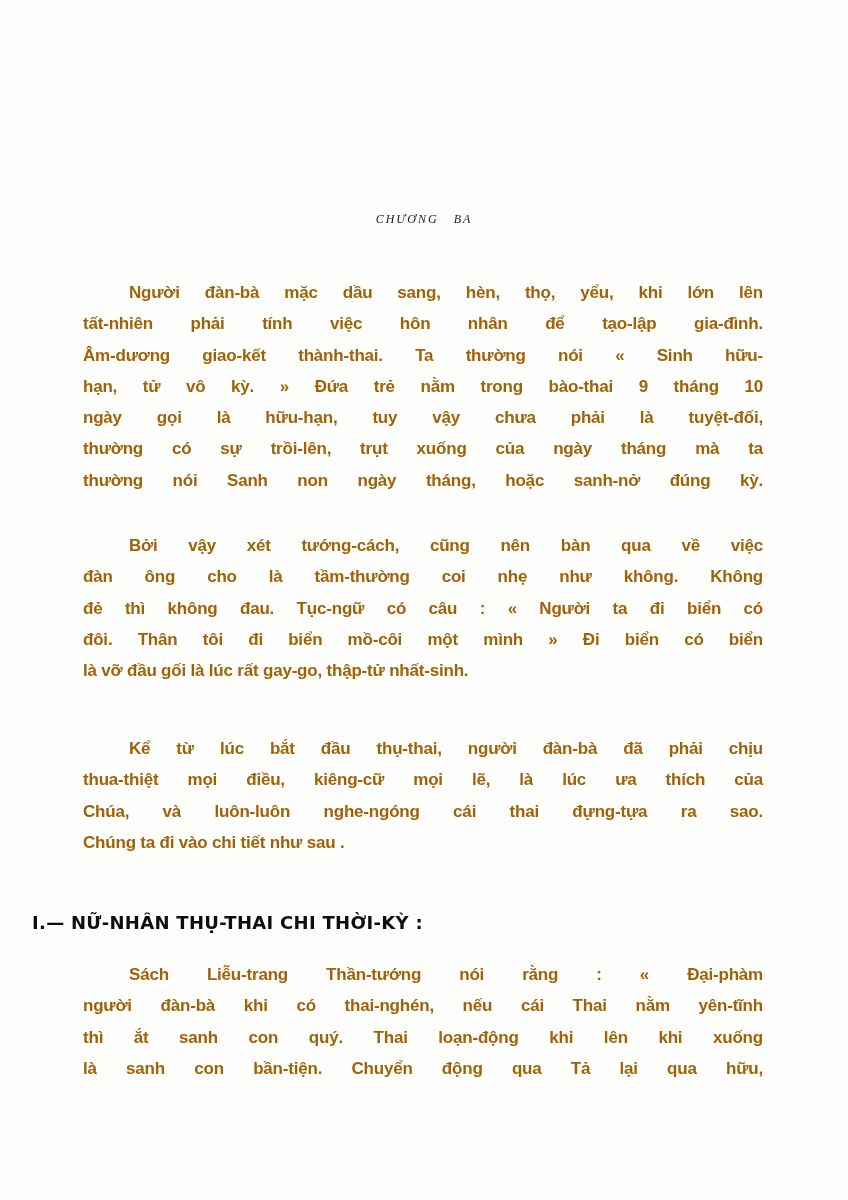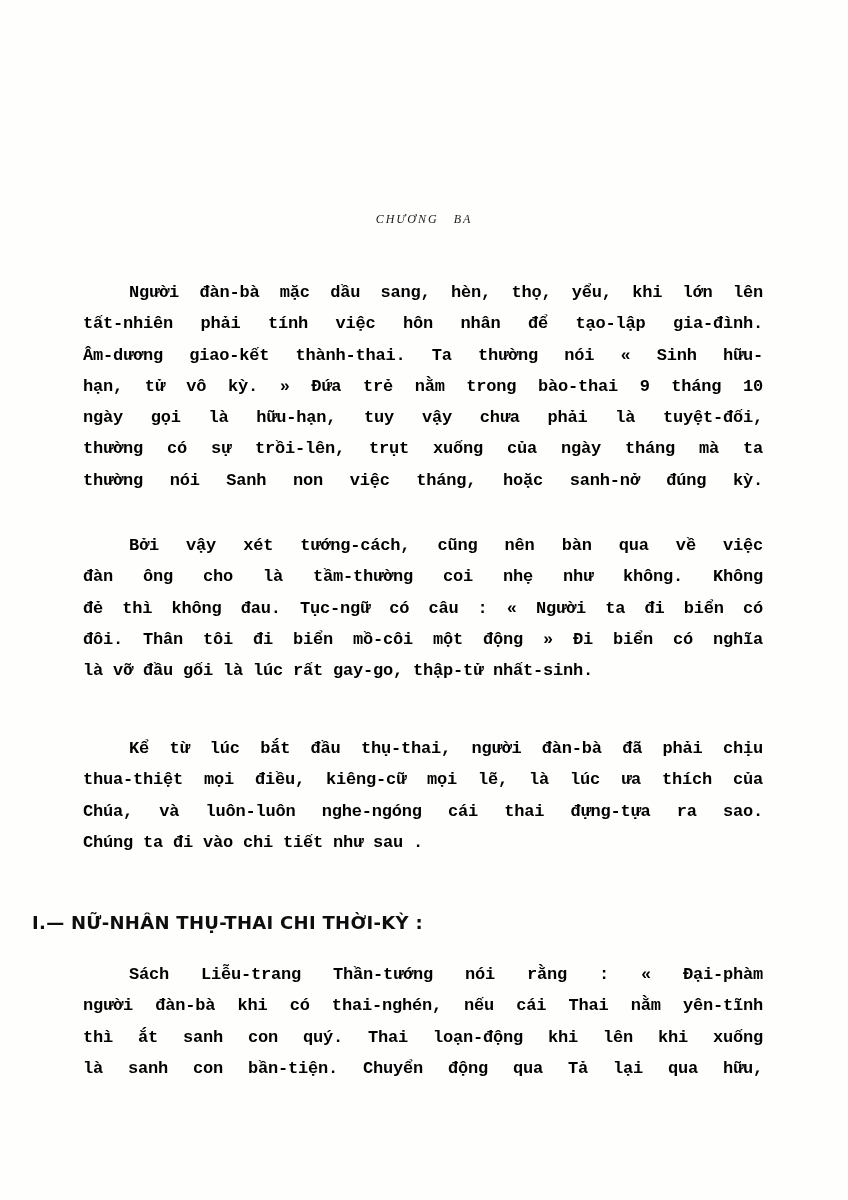--- a/index.html
+++ b/index.html
@@ -9,22 +9,22 @@
   }
   .page { position: absolute; left: 0; top: 0; width: 848px; height: 1200px; background: #fefefd; }
   .chapter-title {
     position: absolute; top: 212px; left: 0; width: 848px; text-align: center;
     font-family: "Liberation Serif", serif; font-style: italic; font-size: 12px; letter-spacing: 2px;
     word-spacing: 10px; color: #1a1a1a;
   }
   .para { position: absolute; left: 83px; width: 680px; }
   .line {
     height: 31.3px; line-height: 31.3px; font-size: 17px; font-weight: bold;
-    font-family: Liberation Mono, monospace; white-space: nowrap; text-align: justify; text-align-last: justify;
-    letter-spacing: -0.2px; color: #000000;
+    font-family: Liberation Sans, sans-serif; white-space: nowrap; text-align: justify; text-align-last: justify;
+    letter-spacing: -0.2px; color: #a16207;
   }
   .line.first { padding-left: 46px; }
   .line.last { text-align-last: left; }
   .section-heading {
     position: absolute; top: 912px; left: 0; width: 848px; 
     font-family: "DejaVu Sans", sans-serif; font-weight: bold; font-size: 18px; letter-spacing: 0.3px;
     color: #0e0e0e;
     padding-left: 32px;
   }
 </style>
@@ -35,28 +35,28 @@
 
   <div class="chapter-title">CHƯƠNG BA</div>
 
   <div class="para" style="top:277px;">
     <div class="line first">Người đàn-bà mặc dầu sang, hèn, thọ, yểu, khi lớn lên</div>
     <div class="line">tất-nhiên phải tính việc hôn nhân để tạo-lập gia-đình.</div>
     <div class="line">Âm-dương giao-kết thành-thai. Ta thường nói « Sinh hữu-</div>
     <div class="line">hạn, tử vô kỳ. » Đứa trẻ nằm trong bào-thai 9 tháng 10</div>
     <div class="line">ngày gọi là hữu-hạn, tuy vậy chưa phải là tuyệt-đối,</div>
     <div class="line">thường có sự trồi-lên, trụt xuống của ngày tháng mà ta</div>
-    <div class="line">thường nói Sanh non việc tháng, hoặc sanh-nở đúng kỳ.</div>
+    <div class="line">thường nói Sanh non ngày tháng, hoặc sanh-nở đúng kỳ.</div>
   </div>
 
   <div class="para" style="top:530px;">
     <div class="line first">Bởi vậy xét tướng-cách, cũng nên bàn qua về việc</div>
     <div class="line">đàn ông cho là tầm-thường coi nhẹ như không. Không</div>
     <div class="line">đẻ thì không đau. Tục-ngữ có câu : « Người ta đi biển có</div>
-    <div class="line">đôi. Thân tôi đi biển mồ-côi một động » Đi biển có nghĩa</div>
+    <div class="line">đôi. Thân tôi đi biển mồ-côi một mình » Đi biển có biển</div>
     <div class="line last">là vỡ đầu gối là lúc rất gay-go, thập-tử nhất-sinh.</div>
   </div>
 
   <div class="para" style="top:733px;">
     <div class="line first">Kể từ lúc bắt đầu thụ-thai, người đàn-bà đã phải chịu</div>
     <div class="line">thua-thiệt mọi điều, kiêng-cữ mọi lẽ, là lúc ưa thích của</div>
     <div class="line">Chúa, và luôn-luôn nghe-ngóng cái thai đựng-tựa ra sao.</div>
     <div class="line last">Chúng ta đi vào chi tiết như sau .</div>
   </div>
 

